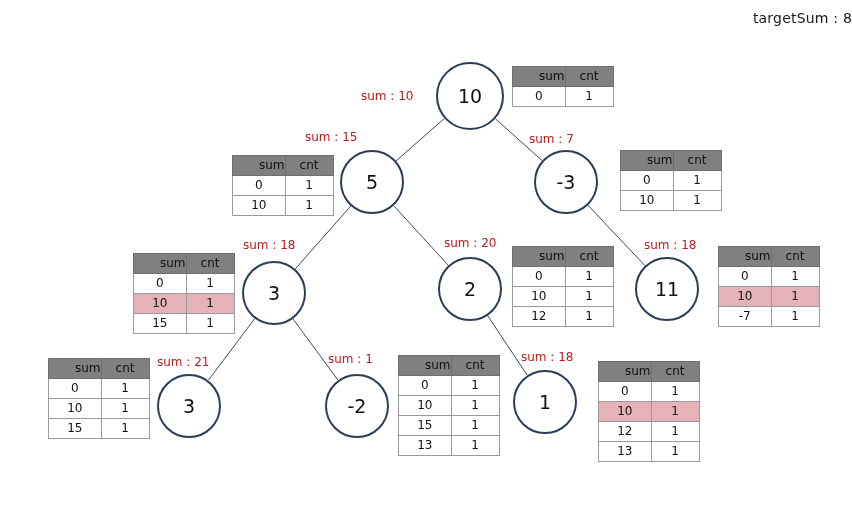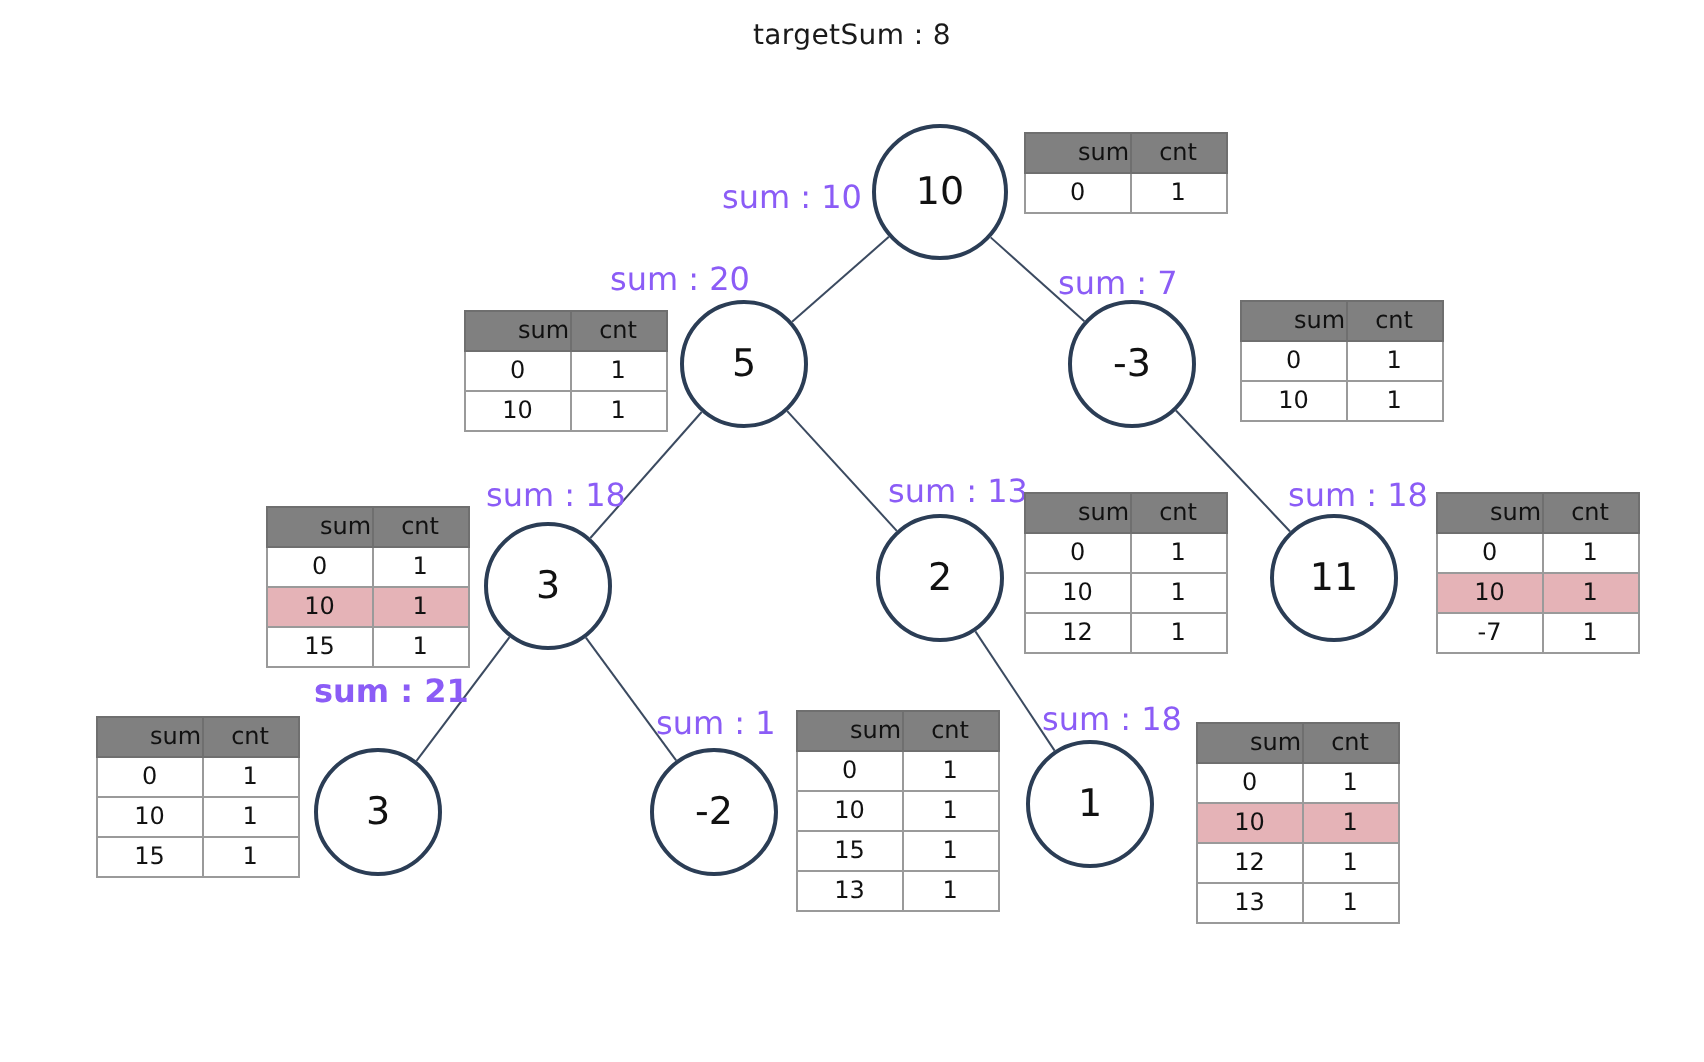--- a/index.html
+++ b/index.html
@@ -20,42 +20,42 @@
     left: 0; top: 0;
     width: 852px;
     height: 531px;
     pointer-events: none;
   }
   .title {
     position: absolute;
     left: 0;
     top: 10px;
     width: 852px;
-    text-align: center;
+    text-align: right;
     font-size: 14px;
     color: #1a1a1a;
     letter-spacing: 0.2px;
   }
   .node {
     position: absolute;
     border: 2px solid #2b3d55;
     border-radius: 50%;
     background: #ffffff;
     display: flex;
     align-items: center;
     justify-content: center;
     font-size: 19px;
     color: #111111;
     box-sizing: border-box;
     z-index: 3;
   }
   .sumlabel {
     position: absolute;
-    font-size: 16px;
-    color: #8b5cf6;
+    font-size: 12px;
+    color: #b91c1c;
     white-space: nowrap;
     z-index: 2;
   }
   .tbl {
     position: absolute;
     border-collapse: collapse;
     background: #ffffff;
     border: 1px solid #808080;
     z-index: 4;
   }
@@ -108,21 +108,21 @@
             <th class="c1">cnt</th>
           </tr>
         </thead>
         <tbody>
           <tr>
             <td class="c0">0</td>
             <td class="c1">1</td>
           </tr>
         </tbody>
       </table>
-      <div class="sumlabel" style="left: 305px; top: 130px;">sum : 20</div>
+      <div class="sumlabel" style="left: 305px; top: 130px;">sum : 15</div>
       <div class="node" style="left: 340px; top: 150px; width: 64px; height: 64px;">5</div>
       <table class="tbl" style="left: 232px; top: 155px;">
         <thead>
           <tr>
             <th class="c0">sum</th>
             <th class="c1">cnt</th>
           </tr>
         </thead>
         <tbody>
           <tr>
@@ -172,21 +172,21 @@
           <tr class="hi">
             <td class="c0">10</td>
             <td class="c1">1</td>
           </tr>
           <tr>
             <td class="c0">15</td>
             <td class="c1">1</td>
           </tr>
         </tbody>
       </table>
-      <div class="sumlabel" style="left: 444px; top: 236px;">sum : 13</div>
+      <div class="sumlabel" style="left: 444px; top: 236px;">sum : 20</div>
       <div class="node" style="left: 438px; top: 257px; width: 64px; height: 64px;">2</div>
       <table class="tbl" style="left: 512px; top: 246px;">
         <thead>
           <tr>
             <th class="c0">sum</th>
             <th class="c1">cnt</th>
           </tr>
         </thead>
         <tbody>
           <tr>
@@ -220,21 +220,21 @@
           <tr class="hi">
             <td class="c0">10</td>
             <td class="c1">1</td>
           </tr>
           <tr>
             <td class="c0">-7</td>
             <td class="c1">1</td>
           </tr>
         </tbody>
       </table>
-      <div class="sumlabel" style="left: 157px; top: 336px; font-weight: bold;">sum : 21</div>
+      <div class="sumlabel" style="left: 157px; top: 355px;">sum : 21</div>
       <div class="node" style="left: 157px; top: 374px; width: 64px; height: 64px;">3</div>
       <table class="tbl" style="left: 48px; top: 358px;">
         <thead>
           <tr>
             <th class="c0">sum</th>
             <th class="c1">cnt</th>
           </tr>
         </thead>
         <tbody>
           <tr>

